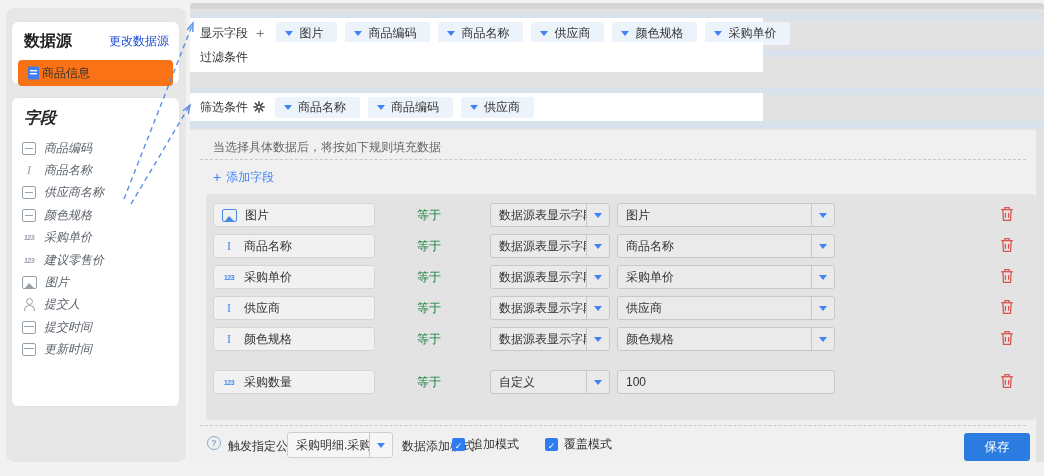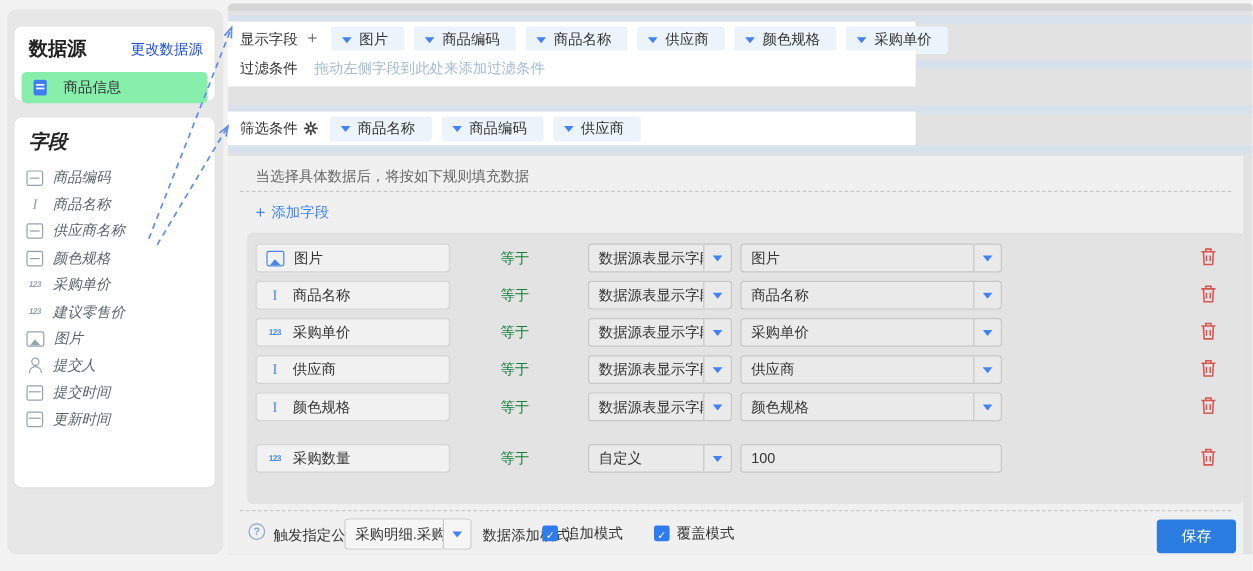--- a/index.html
+++ b/index.html
@@ -6,21 +6,21 @@
   body{font-family:"Liberation Sans","DejaVu Sans",sans-serif;font-size:12px;color:#333;}
   .page{position:relative;width:1044px;height:476px;background:#f2f2f2;overflow:hidden;}
 
   
   .left-col{position:absolute;left:6px;top:8px;width:180px;height:454px;background:#e7e7e7;border-radius:8px;}
   .card{position:absolute;background:#ffffff;border-radius:6px;box-shadow:0 0 0 1px rgba(0,0,0,0.02);}
   .ds-card{left:6px;top:14px;width:167px;height:62px;}
   .ds-head{display:flex;justify-content:space-between;align-items:center;padding:9px 10px 0 12px;}
   .panel-title{font-size:16px;font-weight:bold;color:#222;}
   .link{color:#1d4ed8;cursor:pointer;text-decoration:none;}
-  .ds-item{margin:8px 6px 0 6px;height:26px;background:#86efac;border-radius:4px;display:flex;align-items:center;gap:13px;padding-left:9px;color:#333;}
+  .ds-item{margin:8px 6px 0 6px;height:26px;background:#f97316;border-radius:4px;display:flex;align-items:center;gap:2px;padding-left:9px;color:#333;}
   .fields-card{left:6px;top:90px;width:167px;height:308px;font-style:italic;}
   .fields-card .panel-title{display:block;padding:10px 12px 6px 12px;}
   .field-list{padding:2px 10px;}
   .field-item{height:22.4px;display:flex;align-items:center;gap:8px;color:#5b626b;}
   .field-label{white-space:nowrap;}
 
   
   .fico{position:relative;display:inline-flex;width:14px;height:13px;align-items:center;justify-content:center;color:#97a1ab;flex:none;}
   .fico.blue{color:#4a87e8;}
   .t-box{width:12px;height:11px;border:1px solid currentColor;border-radius:2px;}
@@ -211,21 +211,20 @@
           <span class="tag">
             <span class="caret"></span>
             <span>采购单价</span>
           </span>
 
       </div>
     </div>
 
     <div class="bar bar2">
       <span class="bar-label">过滤条件</span>
-      <span class="placeholder">拖动左侧字段到此处来添加过滤条件</span>
     </div>
 
     <div class="bar bar3">
       <span class="bar-label">筛选条件</span>
       <span class="gear">
         <svg width="12" height="12" viewBox="0 0 12 12" fill="none" stroke="#444444" stroke-width="1.5" stroke-linecap="round">
           <circle cx="6" cy="6" r="2" stroke-width="1.3"></circle>
           <path d="M9 6h2.2M8.12 8.12l1.56 1.56M6 9v2.2M3.88 8.12L2.32 9.68M3 6H0.8M3.88 3.88L2.32 2.32M6 3V0.8M8.12 3.88l1.56-1.56"></path>
         </svg>
       </span>

